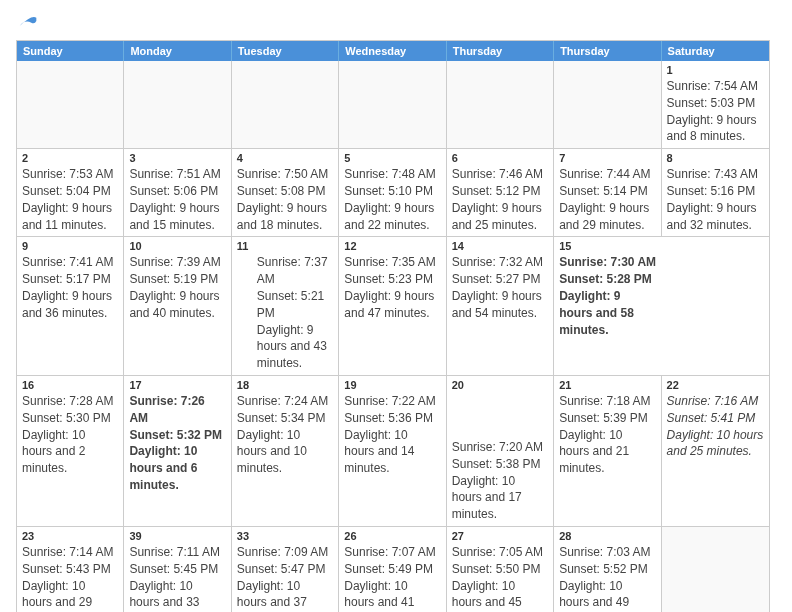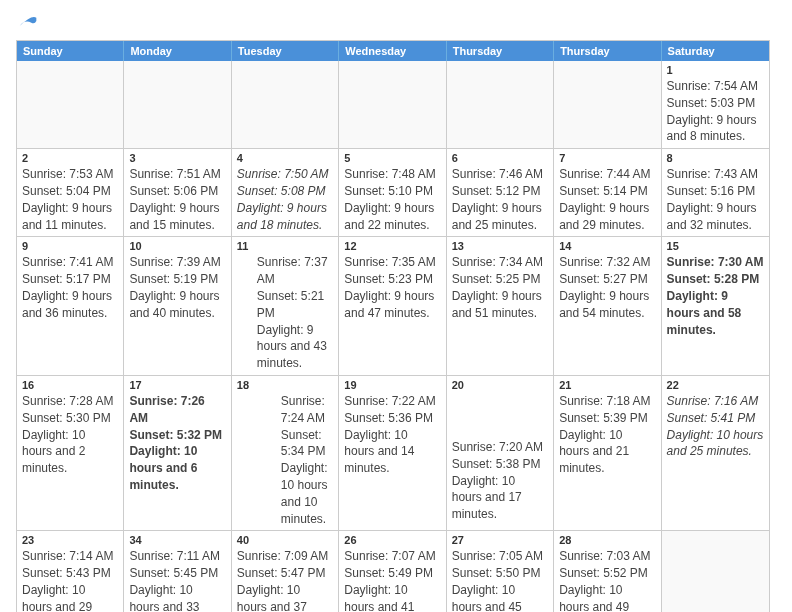--- a/index.html
+++ b/index.html
@@ -164,21 +164,21 @@
 Daylight: 9 hours and 11 minutes.</div>
           </div>
           <div class="cal-cell">
             <span class="day-num">3</span>
             <div class="day-info" style="white-space: pre-line;">Sunrise: 7:51 AM
 Sunset: 5:06 PM
 Daylight: 9 hours and 15 minutes.</div>
           </div>
           <div class="cal-cell">
             <span class="day-num">4</span>
-            <div class="day-info" style="white-space: pre-line; font-style: italic;">Sunrise: 7:50 AM
+            <div class="day-info" style="white-space: pre-line;">Sunrise: 7:50 AM
 Sunset: 5:08 PM
 Daylight: 9 hours and 18 minutes.</div>
           </div>
           <div class="cal-cell">
             <span class="day-num">5</span>
             <div class="day-info" style="white-space: pre-line;">Sunrise: 7:48 AM
 Sunset: 5:10 PM
 Daylight: 9 hours and 22 minutes.</div>
           </div>
           <div class="cal-cell">
@@ -219,26 +219,20 @@
 Sunset: 5:21 PM
 Daylight: 9 hours and 43 minutes.</div>
           </div>
           <div class="cal-cell">
             <span class="day-num">12</span>
             <div class="day-info" style="white-space: pre-line;">Sunrise: 7:35 AM
 Sunset: 5:23 PM
 Daylight: 9 hours and 47 minutes.</div>
           </div>
           <div class="cal-cell">
-            <span class="day-num">13</span>
-            <div class="day-info" style="white-space: pre-line;">Sunrise: 7:34 AM
-Sunset: 5:25 PM
-Daylight: 9 hours and 51 minutes.</div>
-          </div>
-          <div class="cal-cell">
             <span class="day-num">14</span>
             <div class="day-info" style="white-space: pre-line;">Sunrise: 7:32 AM
 Sunset: 5:27 PM
 Daylight: 9 hours and 54 minutes.</div>
           </div>
           <div class="cal-cell">
             <span class="day-num">15</span>
             <div class="day-info" style="white-space: pre-line; font-weight: bold;">Sunrise: 7:30 AM
 Sunset: 5:28 PM
 Daylight: 9 hours and 58 minutes.</div>
@@ -252,21 +246,21 @@
 Daylight: 10 hours and 2 minutes.</div>
           </div>
           <div class="cal-cell">
             <span class="day-num">17</span>
             <div class="day-info" style="white-space: pre-line; font-weight: bold;">Sunrise: 7:26 AM
 Sunset: 5:32 PM
 Daylight: 10 hours and 6 minutes.</div>
           </div>
           <div class="cal-cell">
             <span class="day-num">18</span>
-            <div class="day-info" style="white-space: pre-line; margin-left: 44px;">Sunrise: 7:24 AM
+            <div class="day-info" style="white-space: pre-line;">Sunrise: 7:24 AM
 Sunset: 5:34 PM
 Daylight: 10 hours and 10 minutes.</div>
           </div>
           <div class="cal-cell">
             <span class="day-num">19</span>
             <div class="day-info" style="white-space: pre-line;">Sunrise: 7:22 AM
 Sunset: 5:36 PM
 Daylight: 10 hours and 14 minutes.</div>
           </div>
           <div class="cal-cell">
@@ -289,27 +283,27 @@
           </div>
         </div>
         <div class="cal-week">
           <div class="cal-cell">
             <span class="day-num">23</span>
             <div class="day-info" style="white-space: pre-line;">Sunrise: 7:14 AM
 Sunset: 5:43 PM
 Daylight: 10 hours and 29 minutes.</div>
           </div>
           <div class="cal-cell">
-            <span class="day-num">34</span>
+            <span class="day-num">39</span>
             <div class="day-info" style="white-space: pre-line;">Sunrise: 7:11 AM
 Sunset: 5:45 PM
 Daylight: 10 hours and 33 minutes.</div>
           </div>
           <div class="cal-cell">
-            <span class="day-num">40</span>
+            <span class="day-num">33</span>
             <div class="day-info" style="white-space: pre-line;">Sunrise: 7:09 AM
 Sunset: 5:47 PM
 Daylight: 10 hours and 37 minutes.</div>
           </div>
           <div class="cal-cell">
             <span class="day-num">26</span>
             <div class="day-info" style="white-space: pre-line;">Sunrise: 7:07 AM
 Sunset: 5:49 PM
 Daylight: 10 hours and 41 minutes.</div>
           </div>

